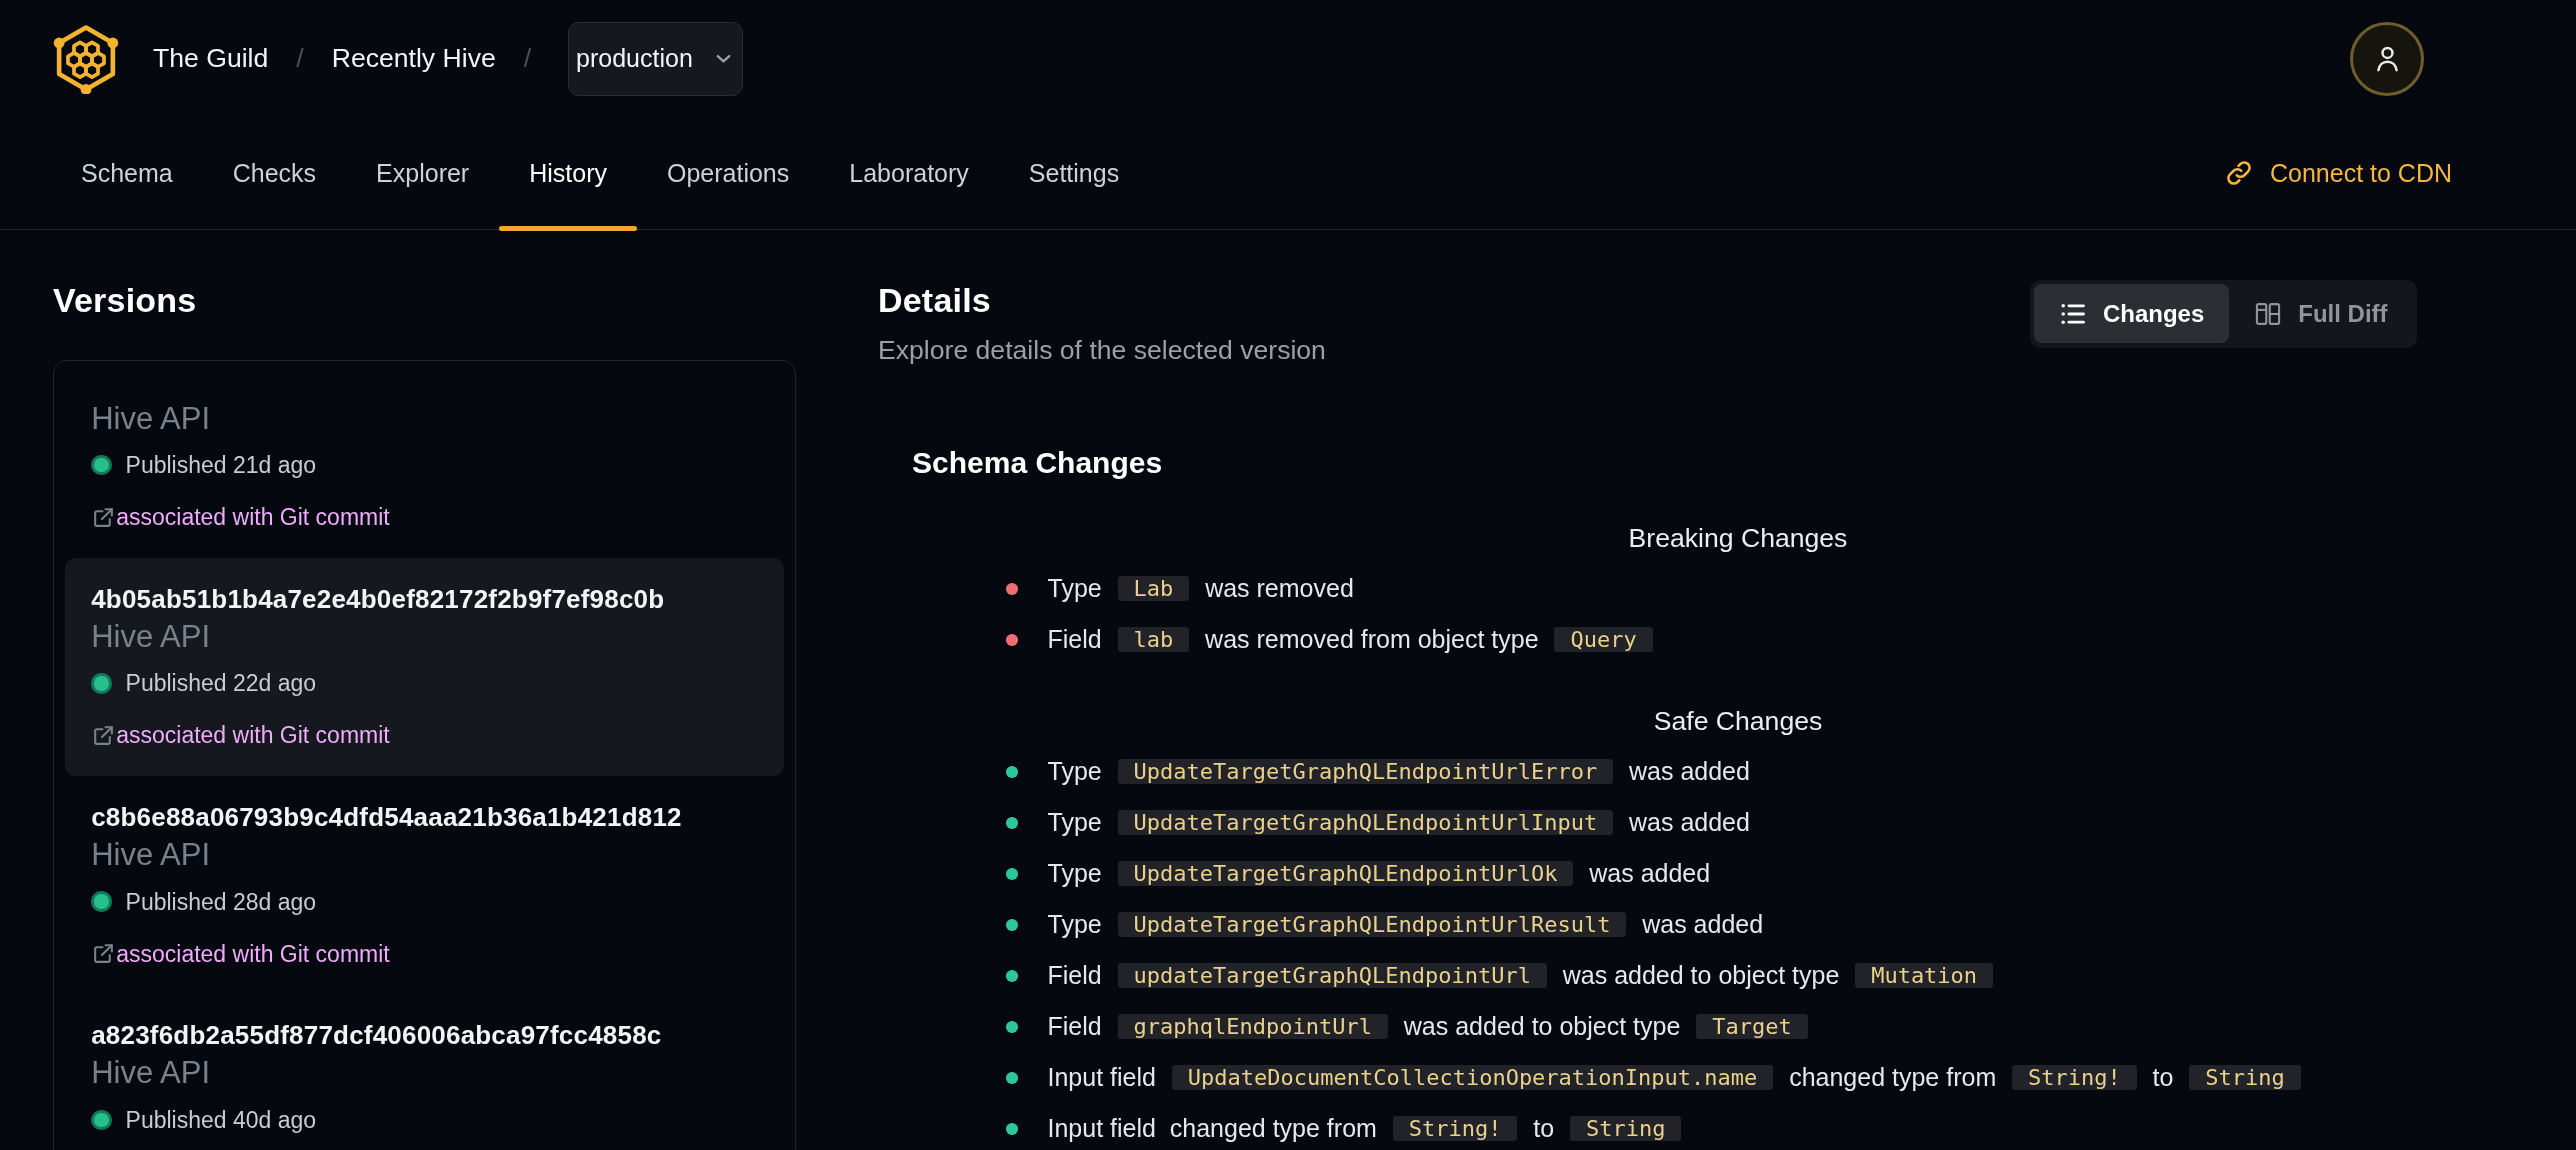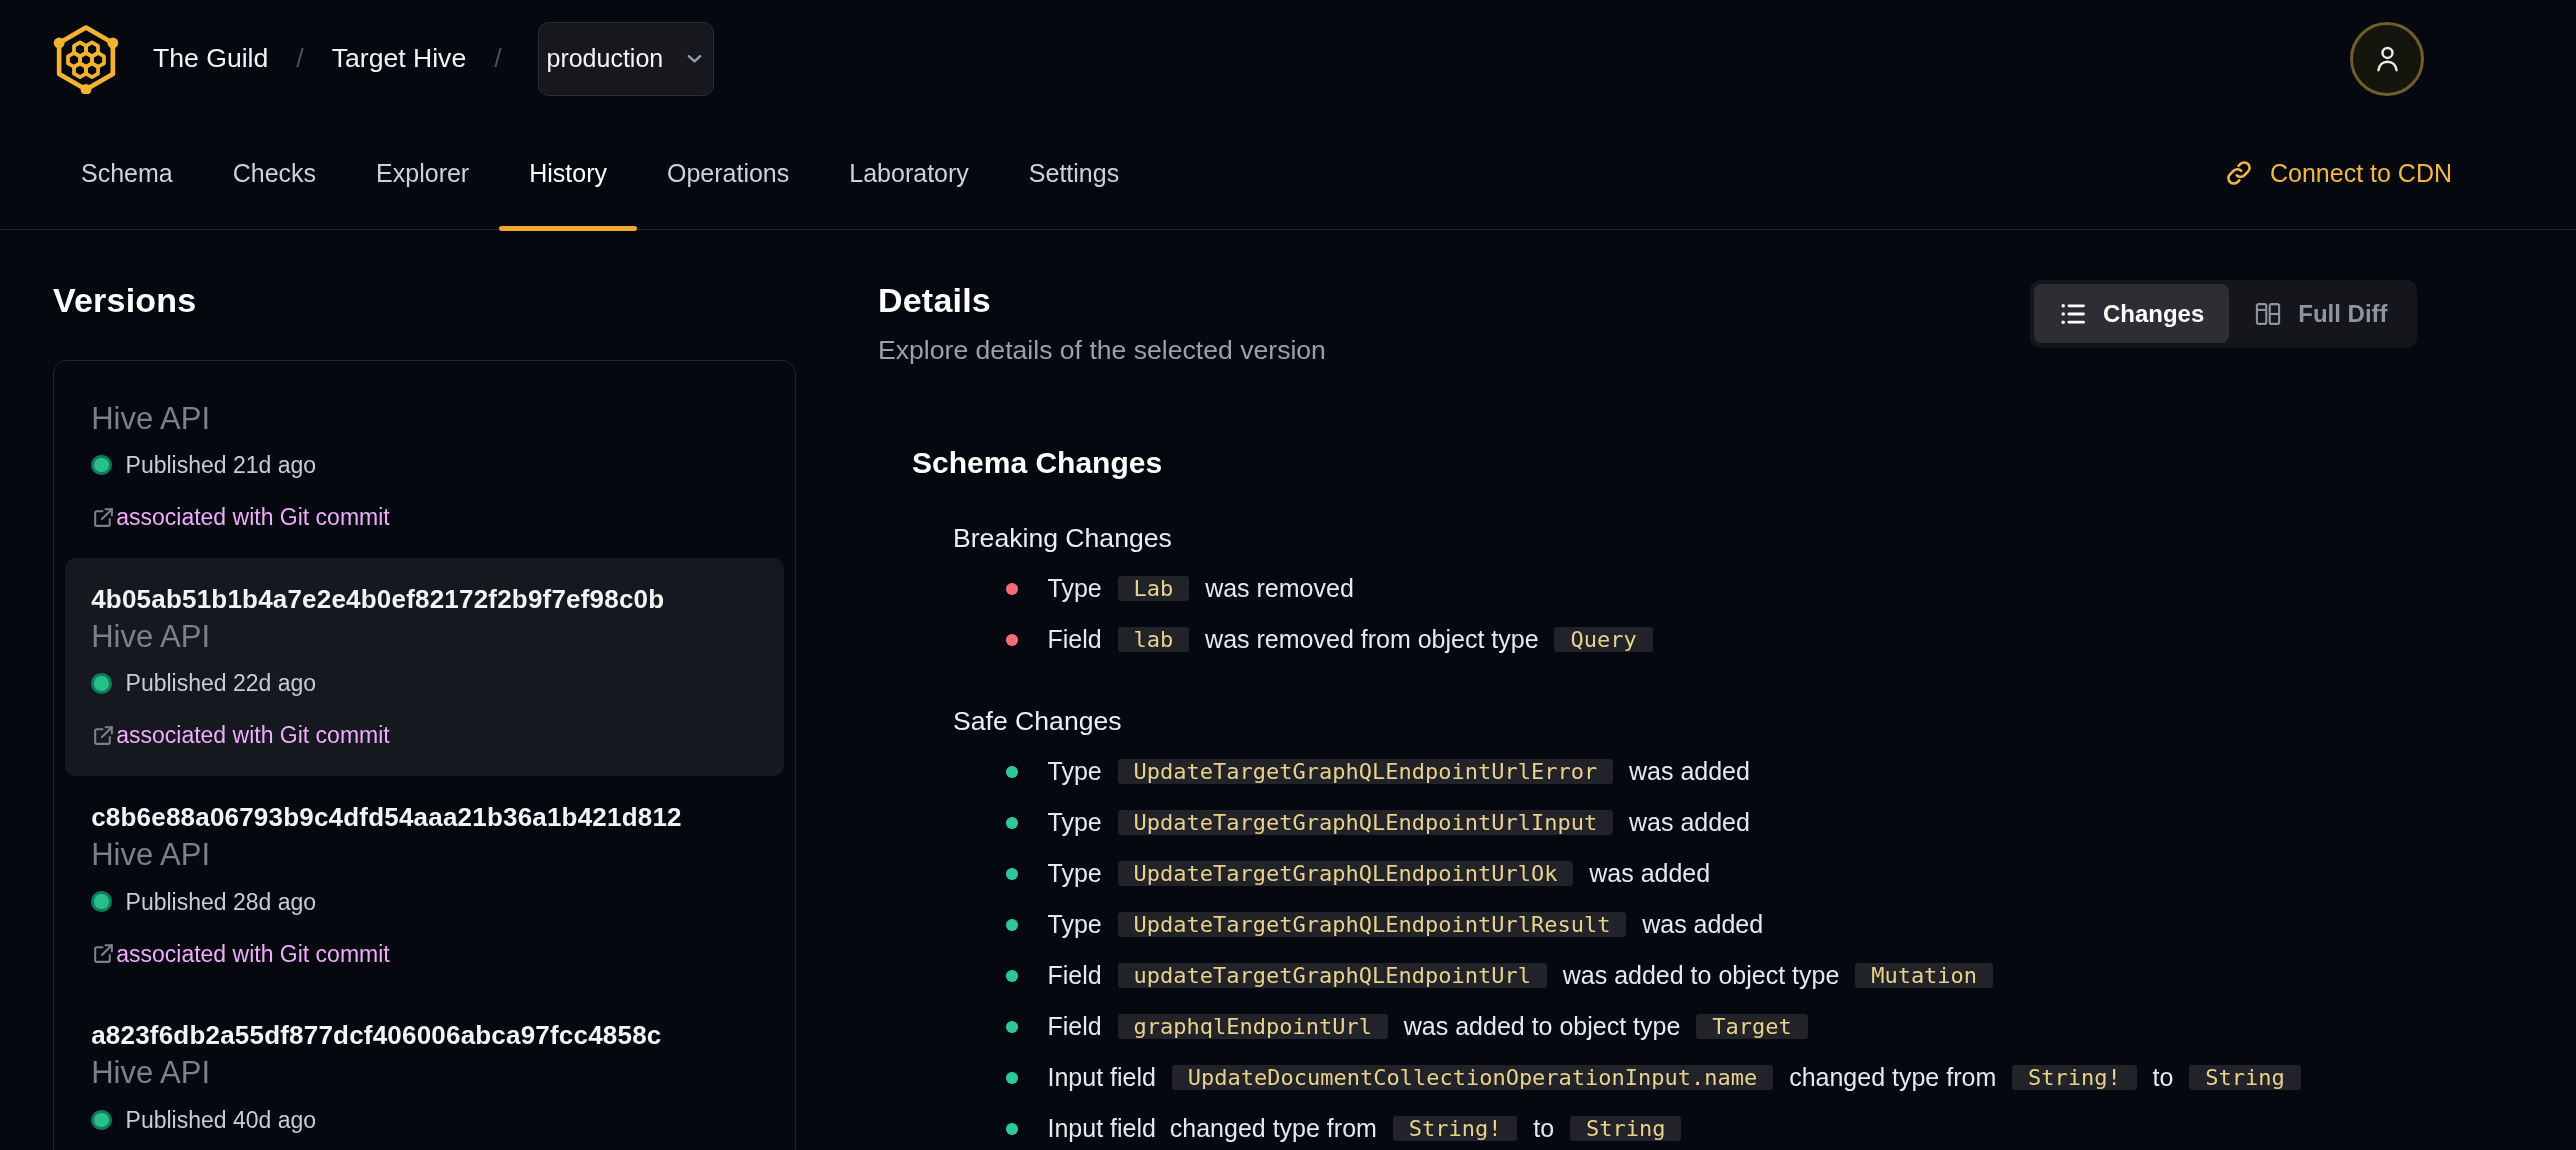--- a/index.html
+++ b/index.html
@@ -57,21 +57,21 @@
     font-size:24px;font-weight:700;color:#8f959d;background:transparent;border:none;cursor:pointer;font-family:inherit;
   }
   .toggle-btn.active{background:#2c2e33;color:#ffffff;}
   .toggle-btn svg{width:28px;height:28px;flex:none;}
   .ic-list line{stroke:currentColor;stroke-width:2.4;stroke-linecap:round;}
   .ic-list circle{fill:currentColor;}
   .ic-cols rect{stroke:currentColor;stroke-width:1.8;fill:none;}
   .ic-cols line{stroke:currentColor;stroke-width:1.8;}
   .schema-section{margin-top:76px;padding-left:34px;}
   .schema-title{margin:0;font-size:30px;line-height:39px;font-weight:700;color:#ffffff;}
-  .subsection{margin-top:39px;margin-left:41px;}
+  .subsection{margin-top:39px;margin-left:41px;text-align:center;}
   .subsection-title{margin:0;font-size:26.6px;line-height:35px;font-weight:400;color:#eceef1;}
   .change-list{list-style:none;margin:7px 0 0;padding:0 0 0 53px;}
   .change-row{display:flex;align-items:center;min-height:51px;}
   .bullet{width:11.5px;height:11.5px;border-radius:50%;margin-right:30px;flex:none;}
   .bullet.breaking{background:#ef6d73;}
   .bullet.safe{background:#2ec79b;}
   .runs{display:flex;align-items:center;font-size:25px;color:#e6e9ec;}
   .runs .t{white-space:pre;}
   .code{
     font-family:"DejaVu Sans Mono",monospace;font-size:22px;color:#e9d18c;
@@ -96,21 +96,21 @@
         <use href="#hex0" transform="translate(50,52)"></use>
         <use href="#hex0" transform="translate(31.8,52)"></use>
         <use href="#hex0" transform="translate(68.2,52)"></use>
         <use href="#hex0" transform="translate(40.9,36.2)"></use>
         <use href="#hex0" transform="translate(59.1,36.2)"></use>
         <use href="#hex0" transform="translate(40.9,67.8)"></use>
         <use href="#hex0" transform="translate(59.1,67.8)"></use>
       </svg>
       <a class="crumb">The Guild</a>
       <span class="crumb-sep">/</span>
-      <a class="crumb">Target Hive</a>
+      <a class="crumb">Recently Hive</a>
       <span class="crumb-sep">/</span>
       <button class="target-btn">
         <span>production</span>
         <svg class="chev" viewBox="0 0 24 24">
           <path d="M6 9.5l6 5.5 6-5.5"></path>
         </svg>
       </button>
       <div class="avatar">
         <svg viewBox="0 0 24 24">
           <circle cx="12" cy="8.2" r="3.4"></circle>

